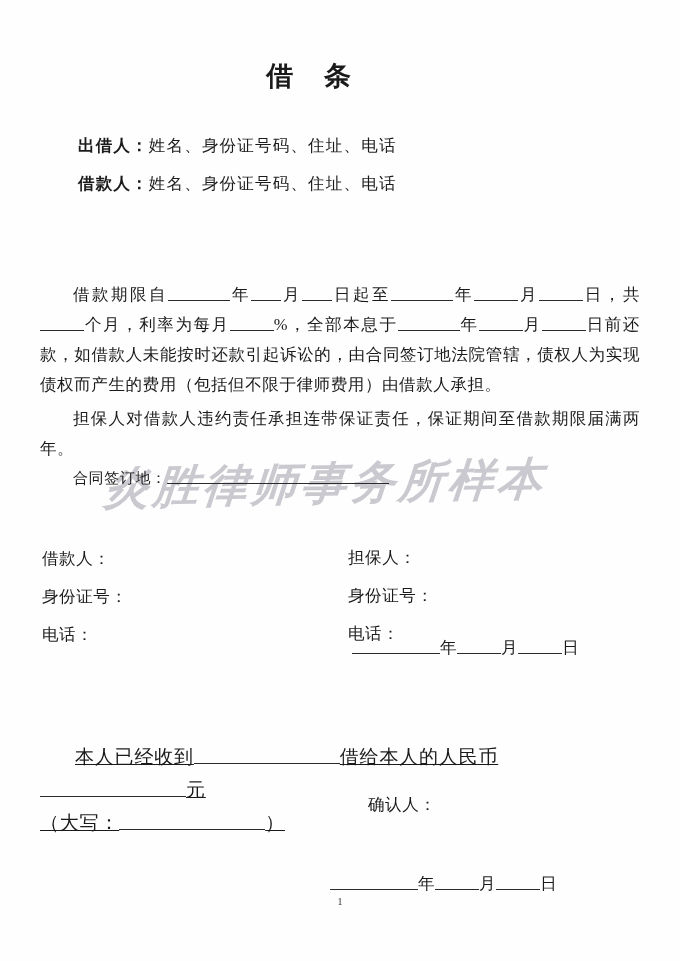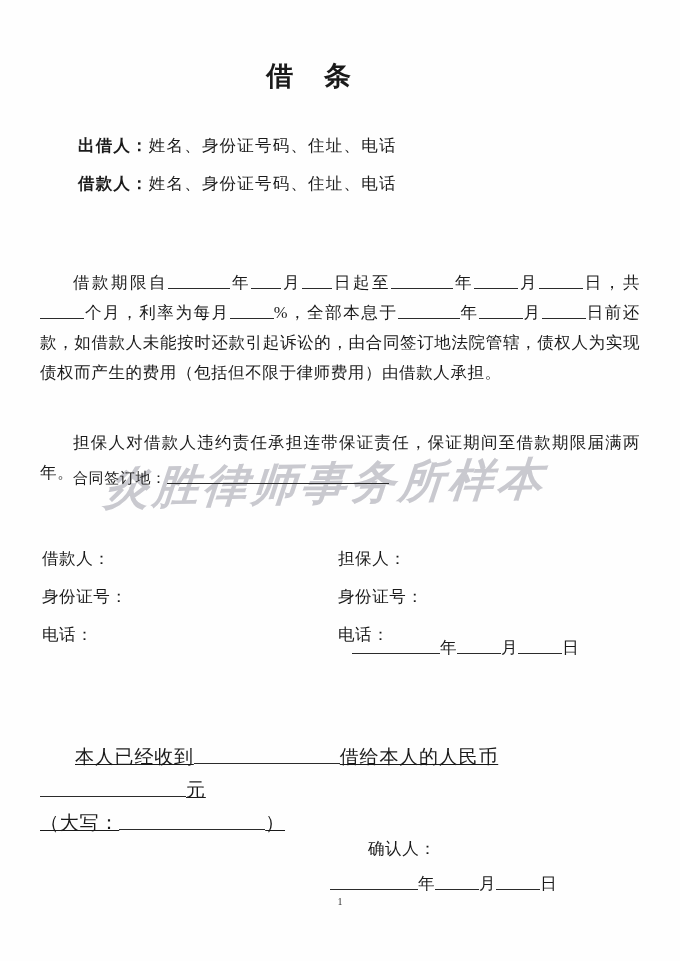--- a/index.html
+++ b/index.html
@@ -82,22 +82,22 @@
     left: 40px;
     width: 600px;
     font-size: 16.5px;
     line-height: 30px;
     letter-spacing: 0.6px;
     text-align: justify;
     text-justify: inter-ideograph;
     text-indent: 33px;
   }
   #para-1 { top: 208px; }
-  #para-2 { top: 268px; }
-  #para-3 { top: 404px; margin-top: 24px; }
+  #para-2 { top: 280px; }
+  #para-3 { top: 404px; }
 
   .fill {
     display: inline-block;
     border-bottom: 1px solid #2b2b2b;
     vertical-align: baseline;
     height: 17px;
     margin-bottom: -1px;
   }
   .f-xs { width: 30px; }
   .f-sm { width: 44px; }
@@ -117,21 +117,21 @@
   }
   #signplace-line .fill { width: 222px; }
 
   
   .sig-col {
     position: absolute;
     font-size: 16.5px;
     letter-spacing: 0.6px;
   }
   #sig-borrower { left: 42px; top: 540px; }
-  #sig-guarantor { left: 338px; top: 540px; }
+  #sig-guarantor { left: 348px; top: 540px; font-family: Liberation Mono, monospace; }
   .sig-col .sig-row { height: 38px; line-height: 38px; white-space: nowrap; }
 
   #sig-date-guarantor {
     position: absolute;
     left: 352px;
     top: 636px;
     font-size: 16.5px;
     letter-spacing: 0.6px;
     white-space: nowrap;
   }
@@ -150,21 +150,21 @@
   }
   #confirm-para .fill { border-bottom: 1px solid #2b2b2b; }
   #confirm-line2 {
     display: block;
     text-indent: 0;
   }
 
   #confirm-signer {
     position: absolute;
     left: 368px;
-    top: 838px;
+    top: 794px;
     font-size: 16.5px;
     letter-spacing: 0.6px;
     white-space: nowrap;
   }
   #confirm-date {
     position: absolute;
     left: 330px;
     top: 872px;
     font-size: 16.5px;
     letter-spacing: 0.6px;

